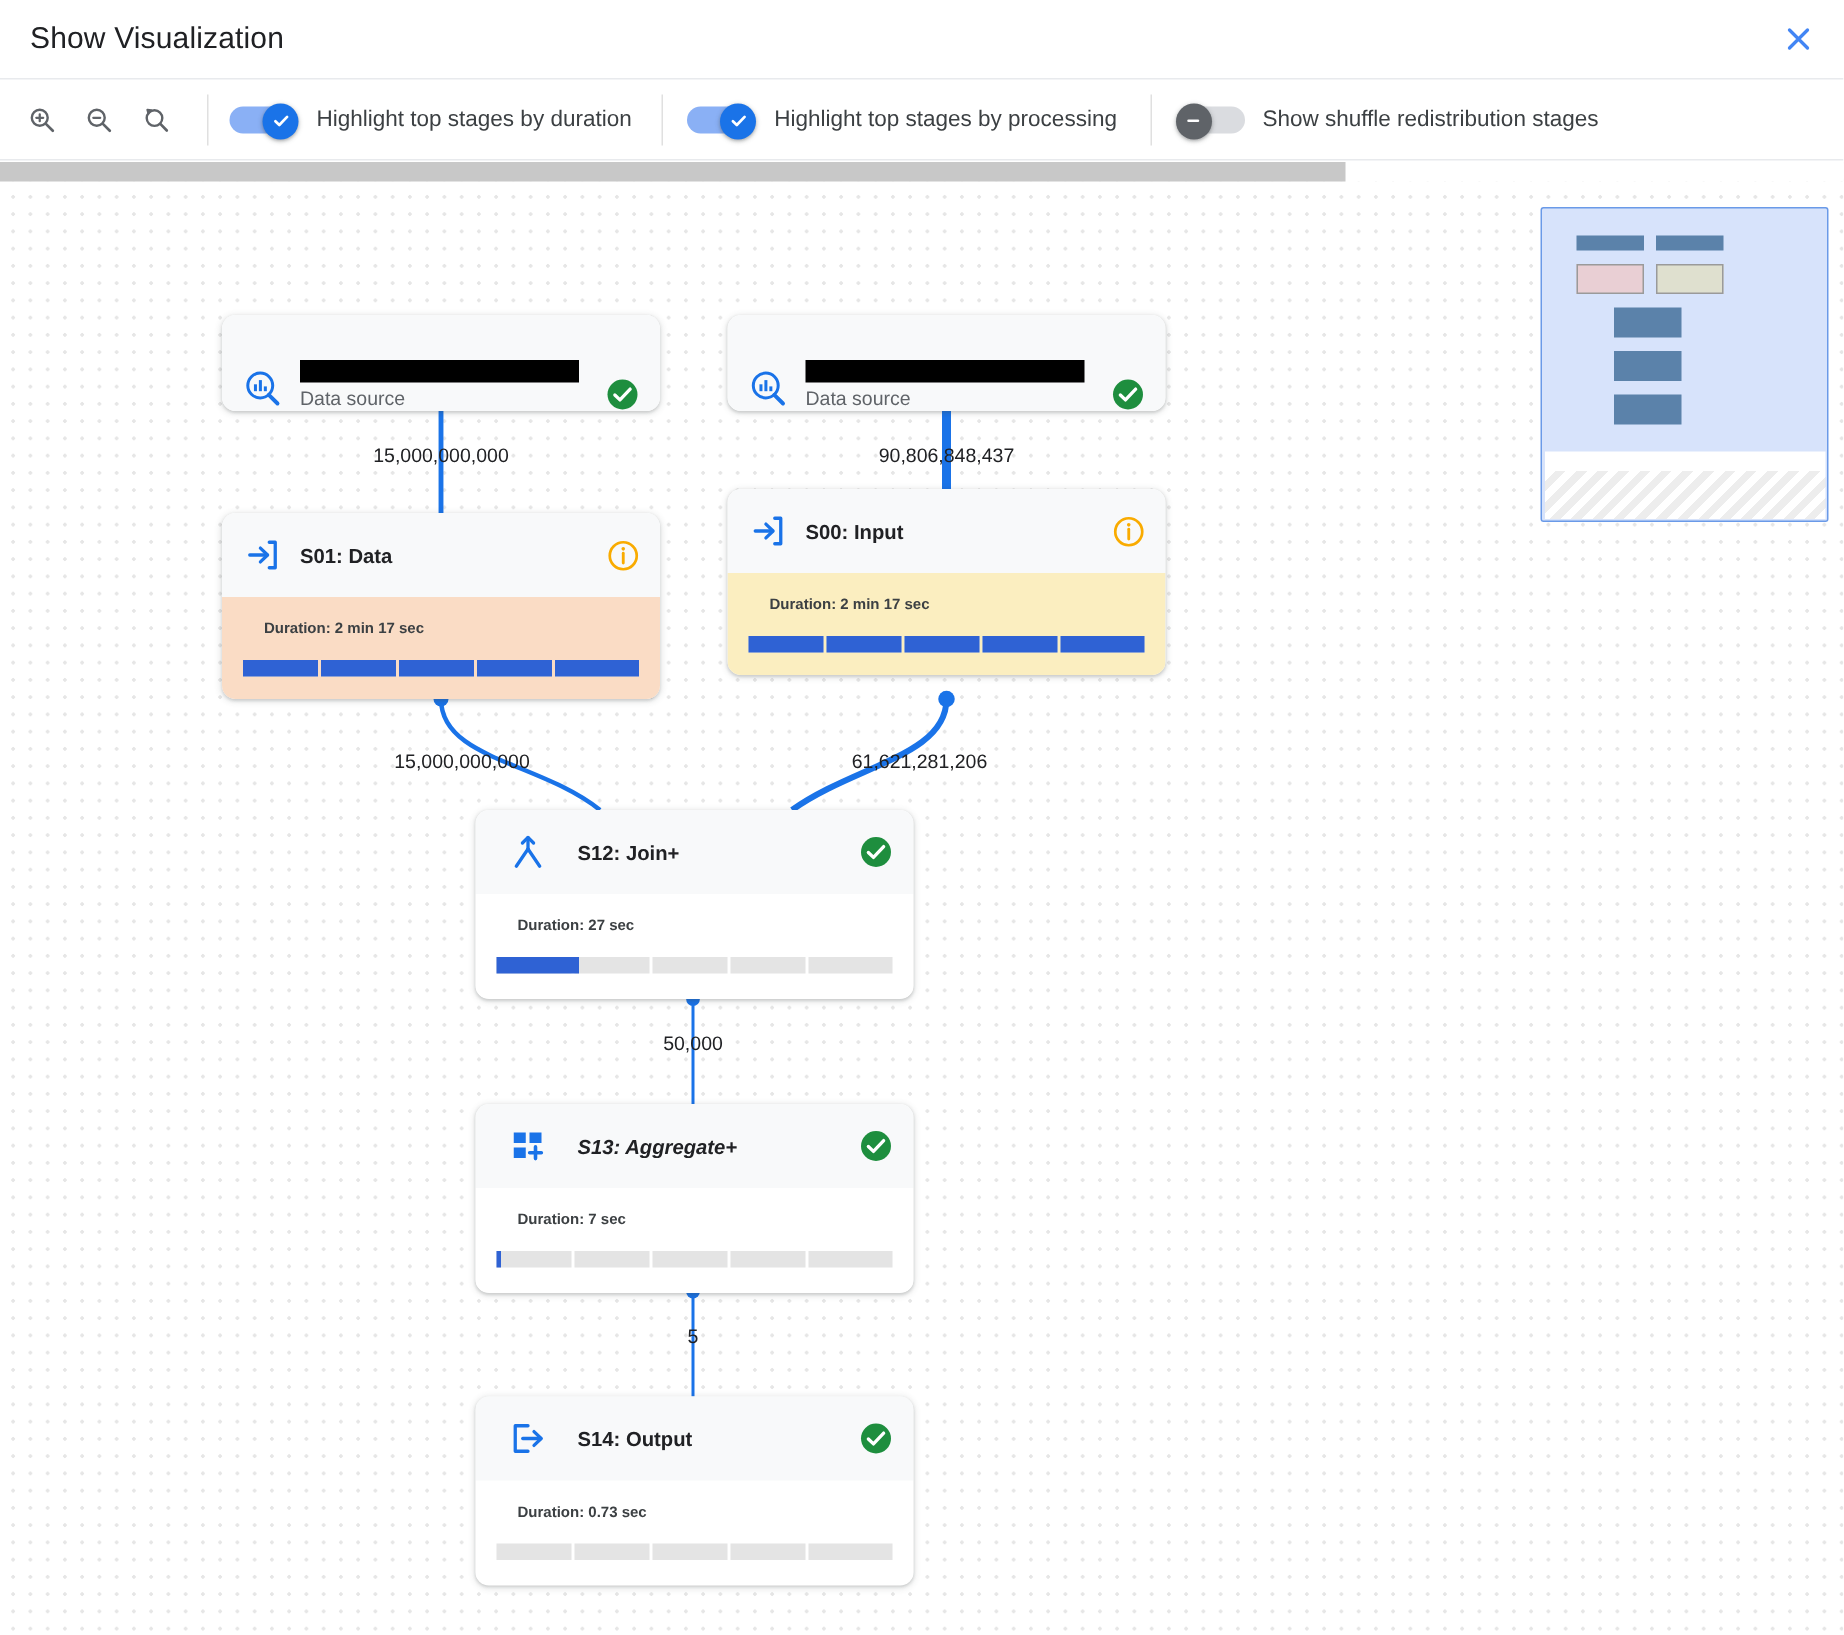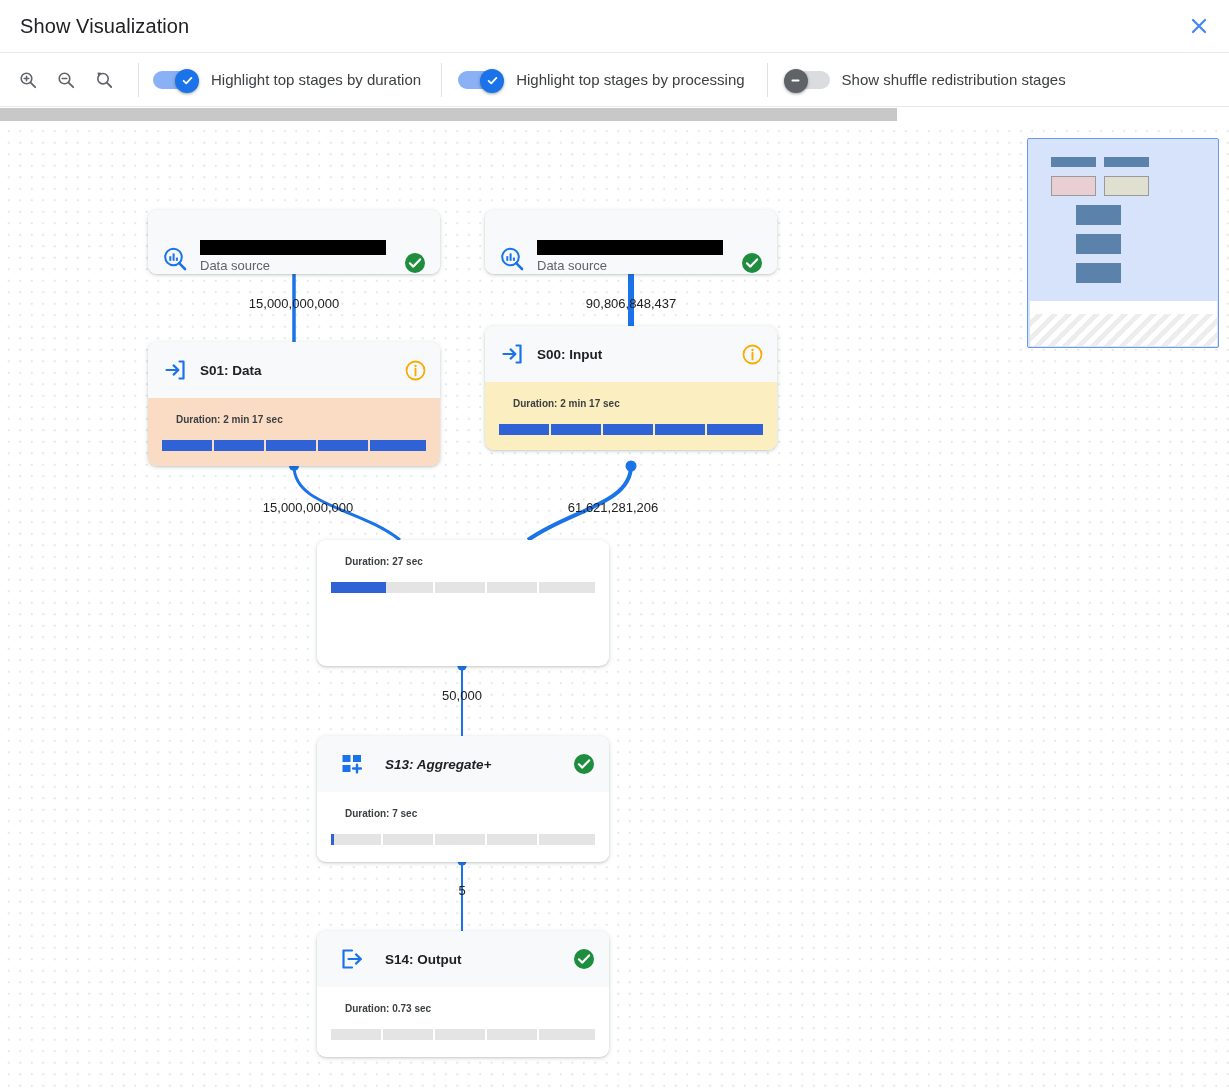--- a/index.html
+++ b/index.html
@@ -402,20 +402,37 @@
           <div class="seg-fill" style="width:50px;"></div>
           <div class="seg-fill" style="left:52px;  width:50px;"></div>
           <div class="seg-fill" style="left:104px; width:50px;"></div>
           <div class="seg-fill" style="left:156px; width:50px;"></div>
           <div class="seg-fill" style="left:208px; width:56px;"></div>
         </div>
       </div>
     </div>
 
     <div class="node" style="left:317px; top:432px; width:292px; height:126px;">
+      <div class="node-header" style="padding-left:20px;">
+        <div class="node-icon" style="margin-right:18px;">
+          <svg width="26" height="26" viewBox="0 0 26 26">
+            <path d="M13 3.5 V11" stroke="#1a73e8" stroke-width="2.2" stroke-linecap="round"></path>
+            <path d="M9.3 7.0 L13 3.3 L16.7 7.0" stroke="#1a73e8" stroke-width="2.2" fill="none" stroke-linecap="round" stroke-linejoin="round"></path>
+            <path d="M13 11 L5.2 22.5" stroke="#1a73e8" stroke-width="2.2" stroke-linecap="round"></path>
+            <path d="M13 11 L20.8 22.5" stroke="#1a73e8" stroke-width="2.2" stroke-linecap="round"></path>
+          </svg>
+        </div>
+        <div class="node-title">S12: Join+</div>
+        <div class="status-icon">
+          <svg width="22" height="22" viewBox="0 0 22 22">
+            <circle cx="11" cy="11" r="10" fill="#1e8e3e"></circle>
+            <path d="M5.9 11.3 L9.3 14.6 L16.1 7.4" stroke="#ffffff" stroke-width="2.2" fill="none" stroke-linecap="round" stroke-linejoin="round"></path>
+          </svg>
+        </div>
+      </div>
       <div class="node-body plain">
         <div class="dur-text">Duration: 27 sec</div>
         <div class="pbar onwhite">
           <div class="seg-bg" style="left:0;     width:50px;"></div>
           <div class="seg-bg" style="left:52px;  width:50px;"></div>
           <div class="seg-bg" style="left:104px; width:50px;"></div>
           <div class="seg-bg" style="left:156px; width:50px;"></div>
           <div class="seg-bg" style="left:208px; width:56px;"></div>
           <div class="seg-fill" style="width:55px;"></div>
         </div>

